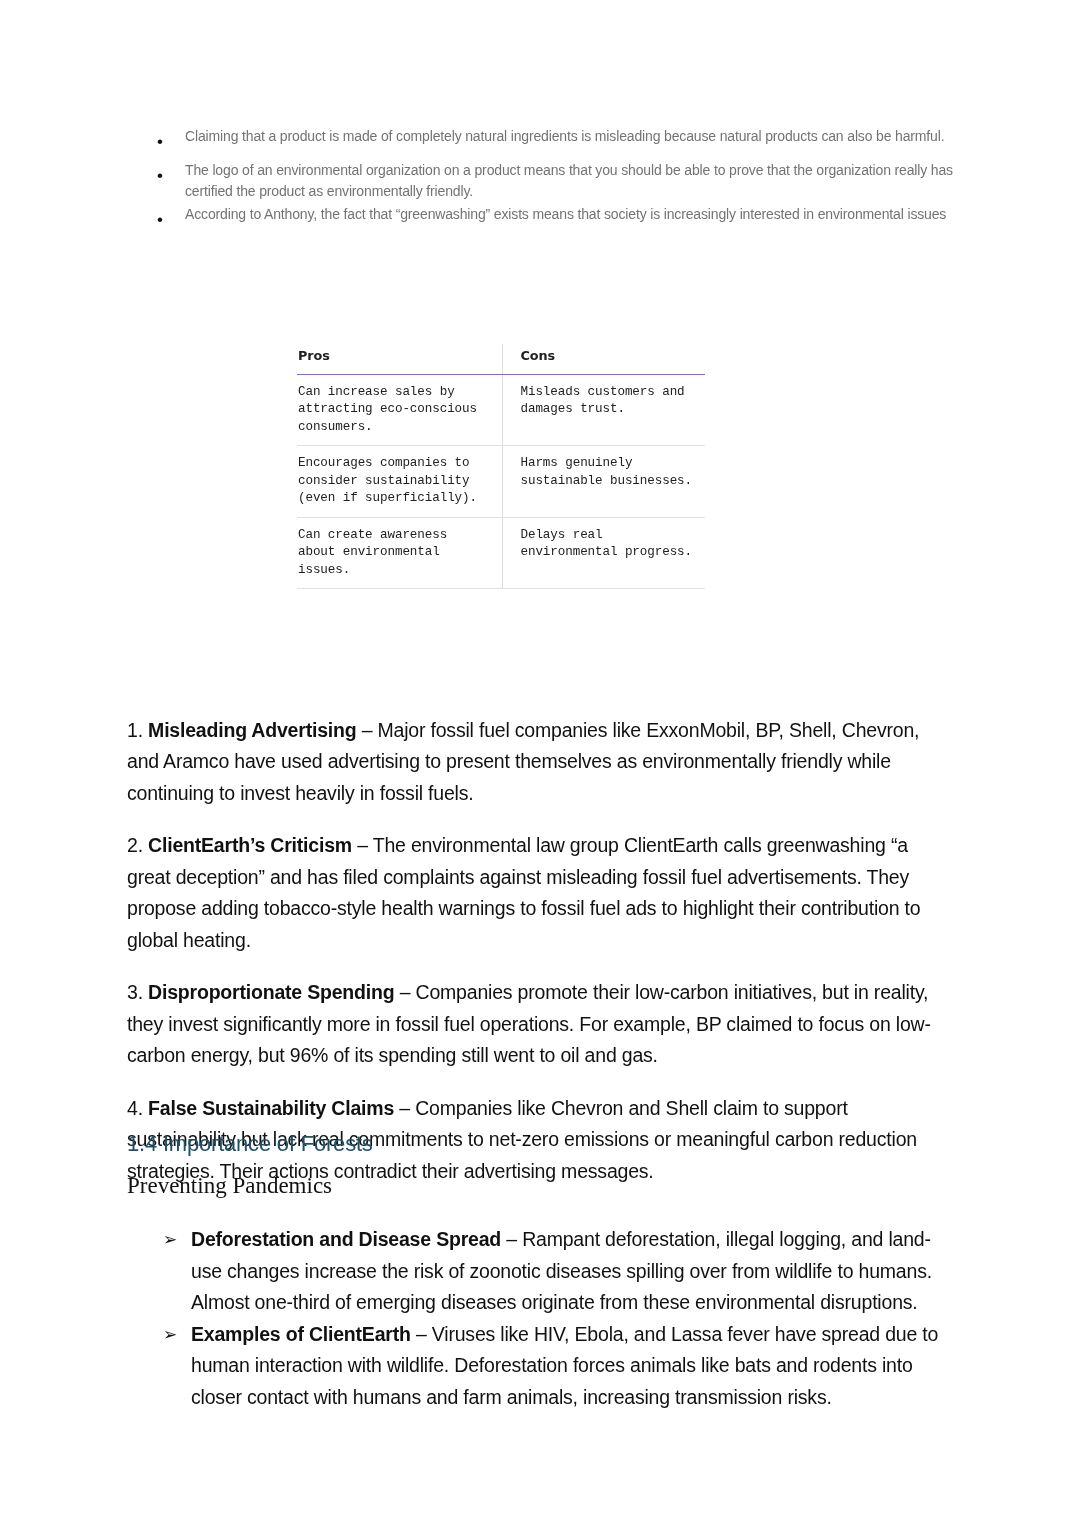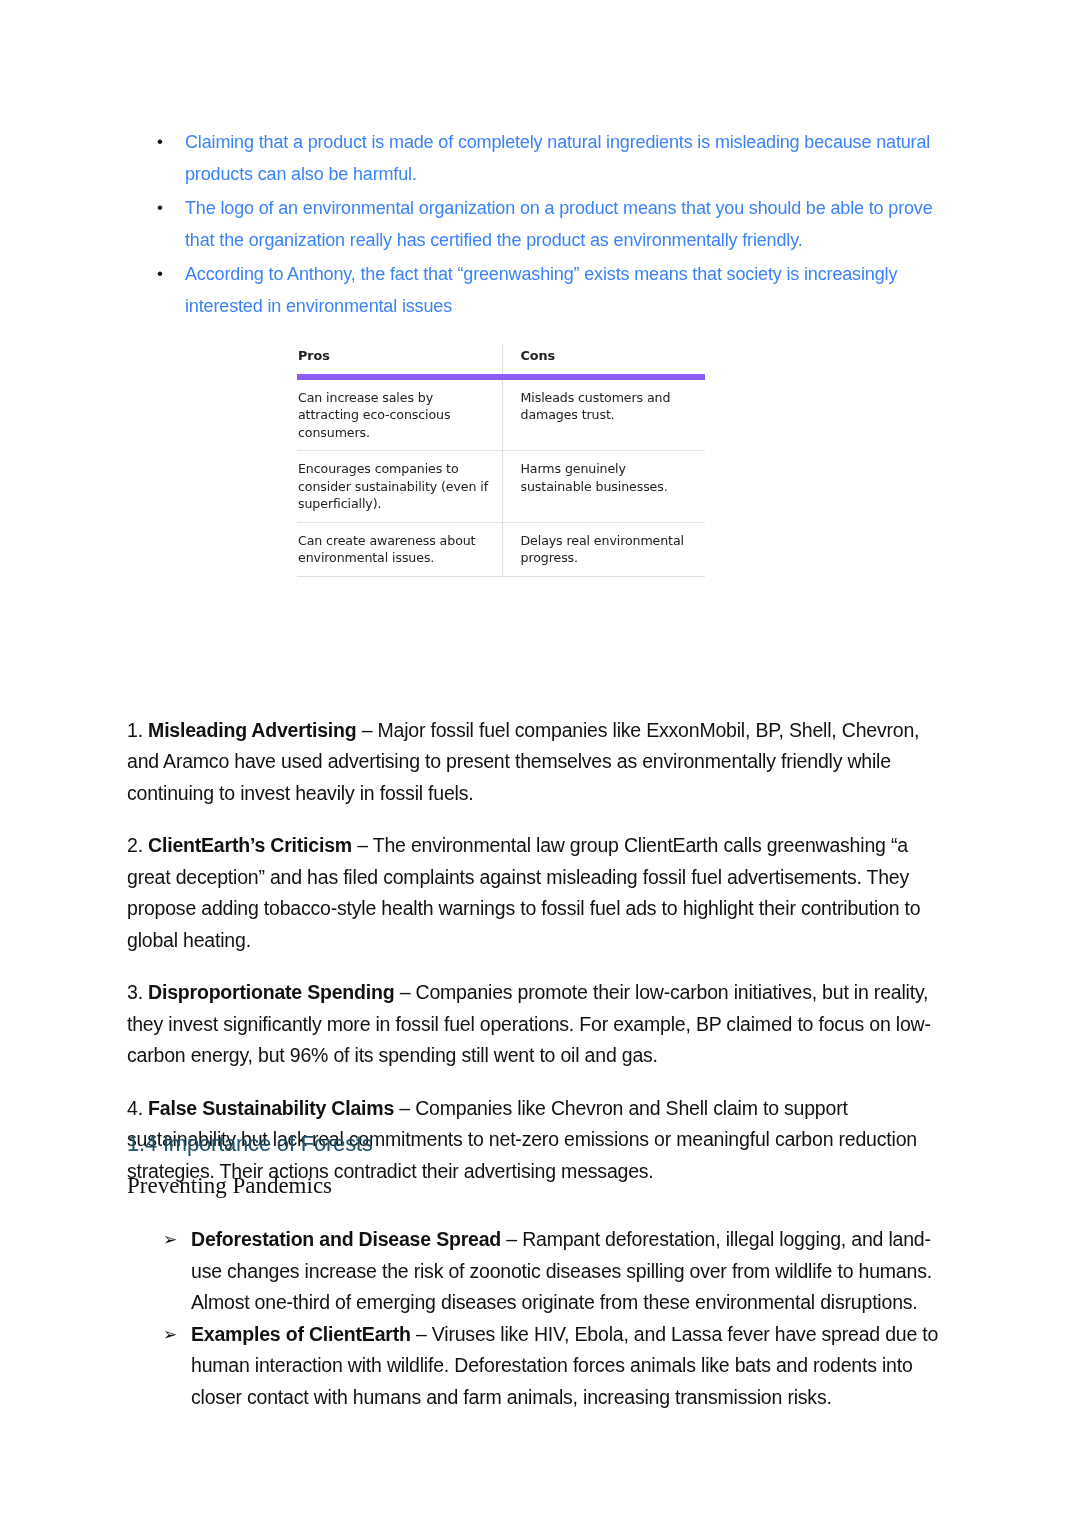--- a/index.html
+++ b/index.html
@@ -40,24 +40,24 @@
     width: 28px;
     flex: 0 0 28px;
     text-align: left;
     padding-left: 30px;
     font-size: 17px;
     line-height: 31.5px;
     color: #111;
   }
   .bullet-text {
     flex: 1 1 auto;
-    font-size: 18px;
-    line-height: 32px;
+    font-size: 14px;
+    line-height: 21px;
     letter-spacing: -0.15px;
-    color: #3b82f6;
+    color: #737373;
   }
 
   
   .table-wrap {
     position: absolute;
     left: 297px;
     top: 344px;
     width: 408px;
   }
   table.procons {
@@ -83,24 +83,25 @@
     padding-top: 3px;
     padding-bottom: 9px;
     font-size: 12.8px;
   }
   table.procons th.cons-head,
   table.procons td.cons-cell {
     padding-left: 18px;
     margin-top: 12px;
   }
   table.procons tr.head-row th {
-    border-bottom: 6px solid #8b5cf6;
+    border-bottom: 1px solid #8b5cf6;
   }
   table.procons tr.body-row td {
     border-bottom: 1px solid #e0e0e0;
+    font-family: Liberation Mono, monospace;
   }
   table.procons tr.body-row.last td {
     border-bottom: none;
   }
   table.procons th.cons-head,
   table.procons td.cons-cell {
     border-left: 1px solid #dcdcdc;
   }
 
   

